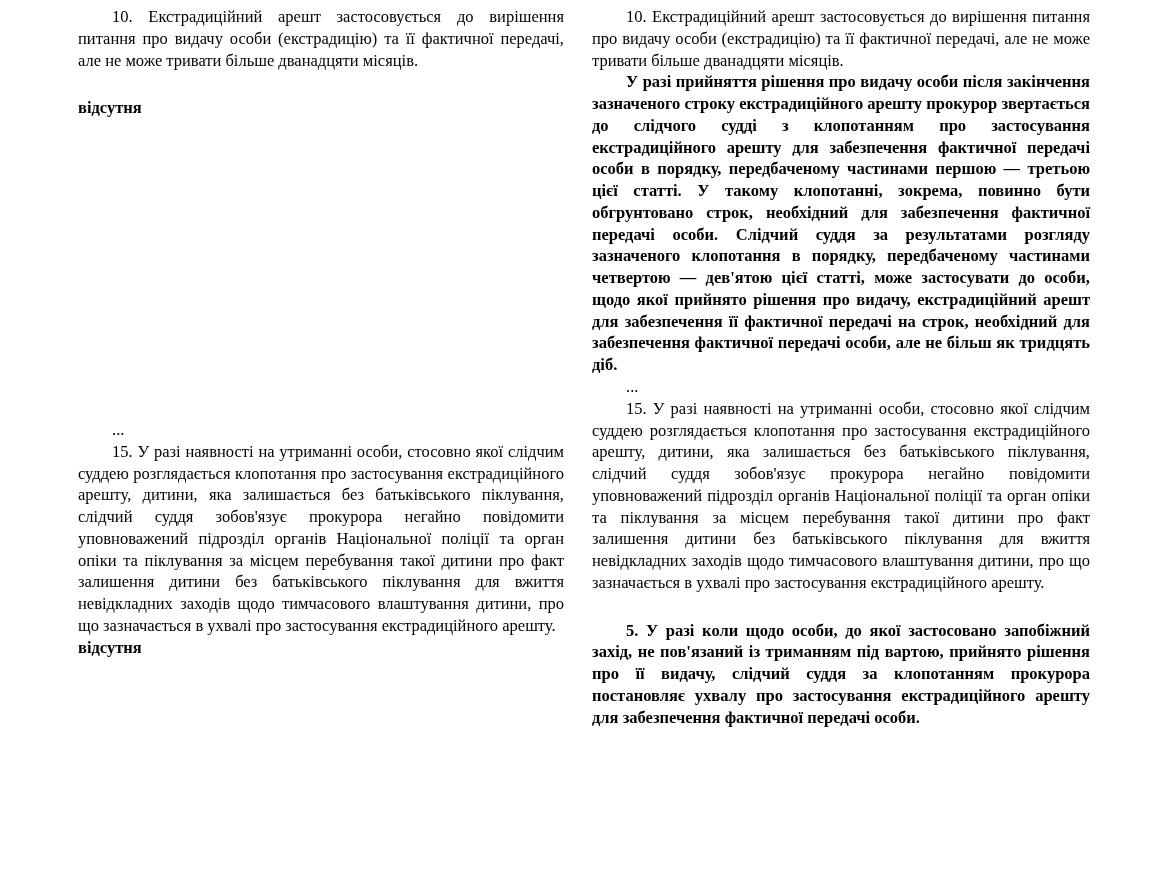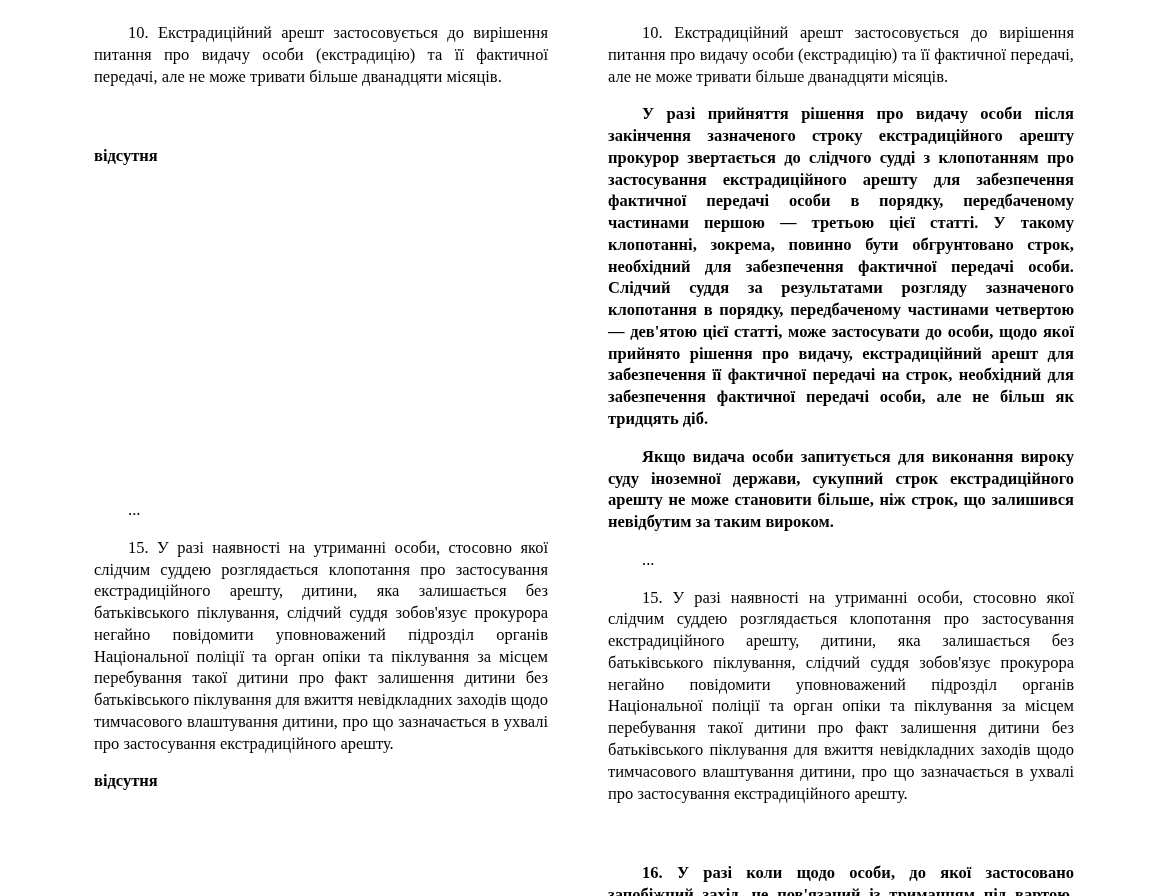--- a/index.html
+++ b/index.html
@@ -31,21 +31,21 @@
   }
   .col-left {
     width: 578px;
     padding: 6px 14px 0 78px;
   }
   .col-right {
     width: 592px;
     padding: 6px 80px 0 14px;
   }
   p {
-    margin: 16px;
+    margin: 0;
     font-size: 16.5px;
     line-height: 1.32;
     text-align: justify;
     text-justify: inter-word;
     hyphens: none;
   }
   p.indent {
     text-indent: 34px;
   }
   p.bold {
@@ -75,21 +75,20 @@
       <p class="center">відсутня</p>
       <div class="spacer-left-big"></div>
       <p class="ellipsis">...</p>
       <p class="indent">15. У разі наявності на утриманні особи, стосовно якої слідчим суддею розглядається клопотання про застосування екстрадиційного арешту, дитини, яка залишається без батьківського піклування, слідчий суддя зобов'язує прокурора негайно повідомити уповноважений підрозділ органів Національної поліції та орган опіки та піклування за місцем перебування такої дитини про факт залишення дитини без батьківського піклування для вжиття невідкладних заходів щодо тимчасового влаштування дитини, про що зазначається в ухвалі про застосування екстрадиційного арешту.</p>
       <p class="center">відсутня</p>
     </div>
 
     <div class="col col-right">
       <p class="indent">10. Екстрадиційний арешт застосовується до вирішення питання про видачу особи (екстрадицію) та її фактичної передачі, але не може тривати більше дванадцяти місяців.</p>
       <p class="indent bold">У разі прийняття рішення про видачу особи після закінчення зазначеного строку екстрадиційного арешту прокурор звертається до слідчого судді з клопотанням про застосування екстрадиційного арешту для забезпечення фактичної передачі особи в порядку, передбаченому частинами першою — третьою цієї статті. У такому клопотанні, зокрема, повинно бути обгрунтовано строк, необхідний для забезпечення фактичної передачі особи. Слідчий суддя за результатами розгляду зазначеного клопотання в порядку, передбаченому частинами четвертою — дев'ятою цієї статті, може застосувати до особи, щодо якої прийнято рішення про видачу, екстрадиційний арешт для забезпечення її фактичної передачі на строк, необхідний для забезпечення фактичної передачі особи, але не більш як тридцять діб.</p>
-      <p class="indent bold">Якщо видача особи запитується для виконання вироку суду іноземної держави, сукупний строк екстрадиційного арешту не може становити більше, ніж строк, що залишився невідбутим за таким вироком.</p>
       <p class="ellipsis">...</p>
       <p class="indent">15. У разі наявності на утриманні особи, стосовно якої слідчим суддею розглядається клопотання про застосування екстрадиційного арешту, дитини, яка залишається без батьківського піклування, слідчий суддя зобов'язує прокурора негайно повідомити уповноважений підрозділ органів Національної поліції та орган опіки та піклування за місцем перебування такої дитини про факт залишення дитини без батьківського піклування для вжиття невідкладних заходів щодо тимчасового влаштування дитини, про що зазначається в ухвалі про застосування екстрадиційного арешту.</p>
       <div class="gap-md"></div>
-      <p class="indent bold">16. У разі коли щодо особи, до якої застосовано запобіжний захід, не пов'язаний із триманням під вартою, прийнято рішення про її видачу, слідчий суддя за клопотанням прокурора постановляє ухвалу про застосування екстрадиційного арешту для забезпечення фактичної передачі особи.</p>
+      <p class="indent bold">5. У разі коли щодо особи, до якої застосовано запобіжний захід, не пов'язаний із триманням під вартою, прийнято рішення про її видачу, слідчий суддя за клопотанням прокурора постановляє ухвалу про застосування екстрадиційного арешту для забезпечення фактичної передачі особи.</p>
     </div>
 
   </div>
 </div>
 
 </body></html>

